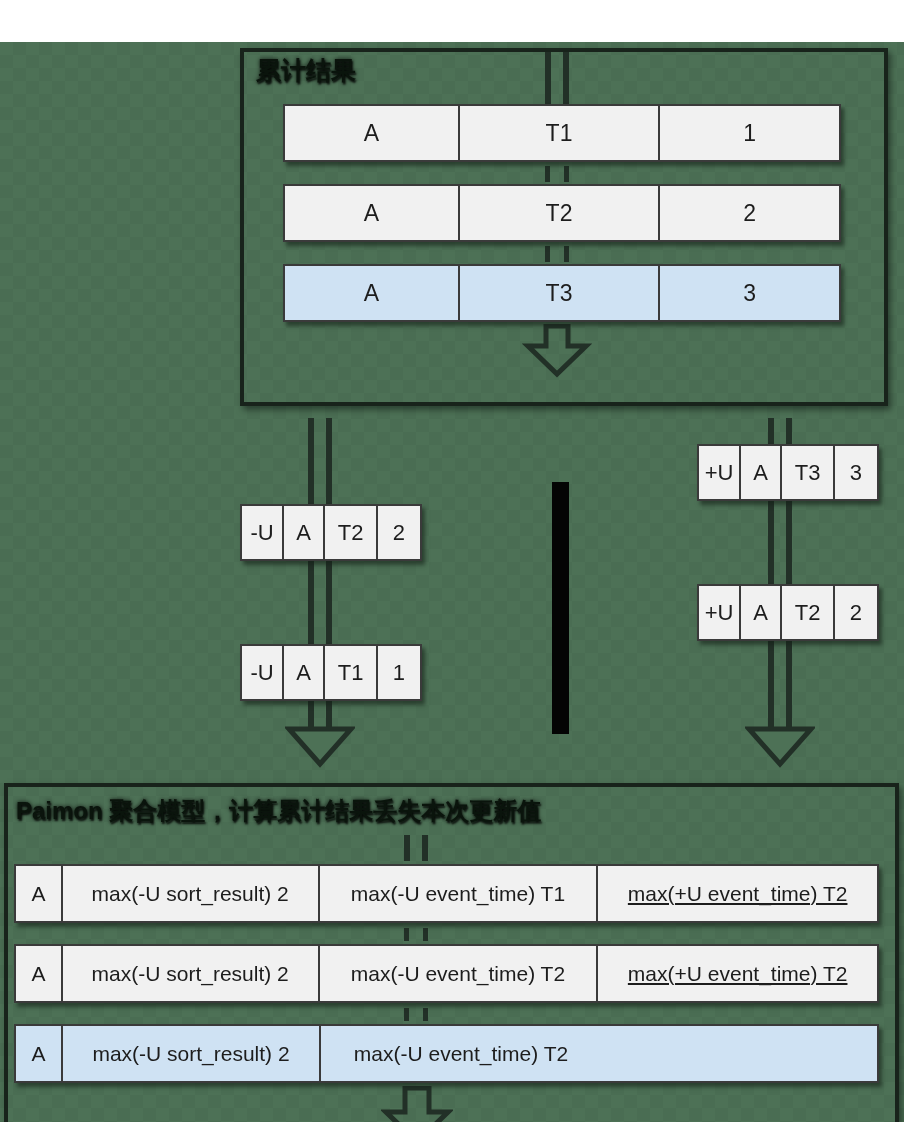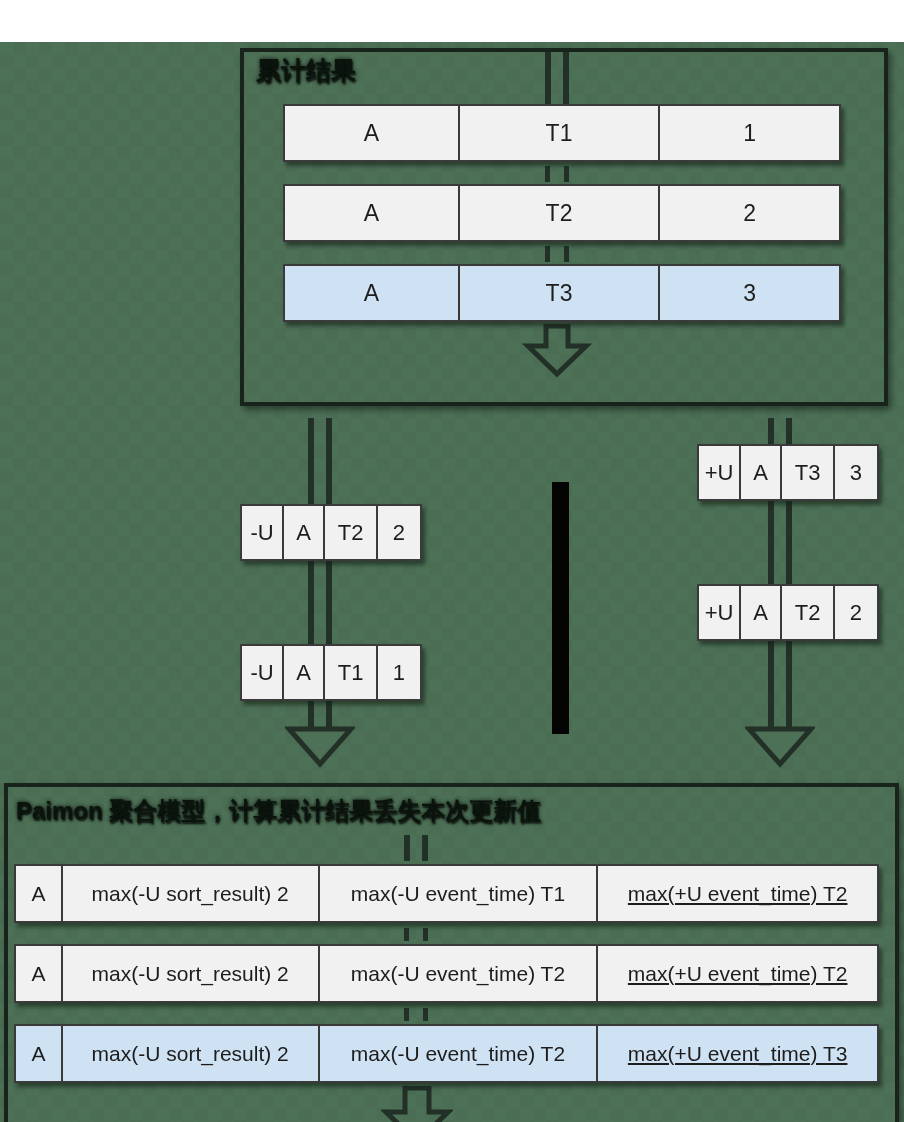--- a/index.html
+++ b/index.html
@@ -167,21 +167,20 @@
     <div class="cell res-c2">max(-U event_time) T2</div>
     <div class="cell res-c3">max(+U event_time) T2</div>
   </div>
 
   <div class="dash-pair" style="left:404px; top:966px; height:13px;"></div>
 
   <div class="row-table res hl" style="left:14px; top:982px; width:865px;">
     <div class="cell res-c0">A</div>
     <div class="cell res-c1">max(-U sort_result) 2</div>
     <div class="cell res-c2">max(-U event_time) T2</div>
-    <div class="cell res-c3">max(+U event_time) T3</div>
   </div>
 
   <svg class="arrow-svg" style="left:381px; top:1044px;" width="72" height="60" viewBox="0 0 72 60">
     <path d="M24,2 L24,26 L5,26 L36,56 L67,26 L48,26 L48,2 Z" fill="none" stroke="#223027" stroke-width="5" stroke-linejoin="miter"></path>
   </svg>
 
   <div class="watermark">
     <span>@稀土掘金技术社区</span>
   </div>
 

